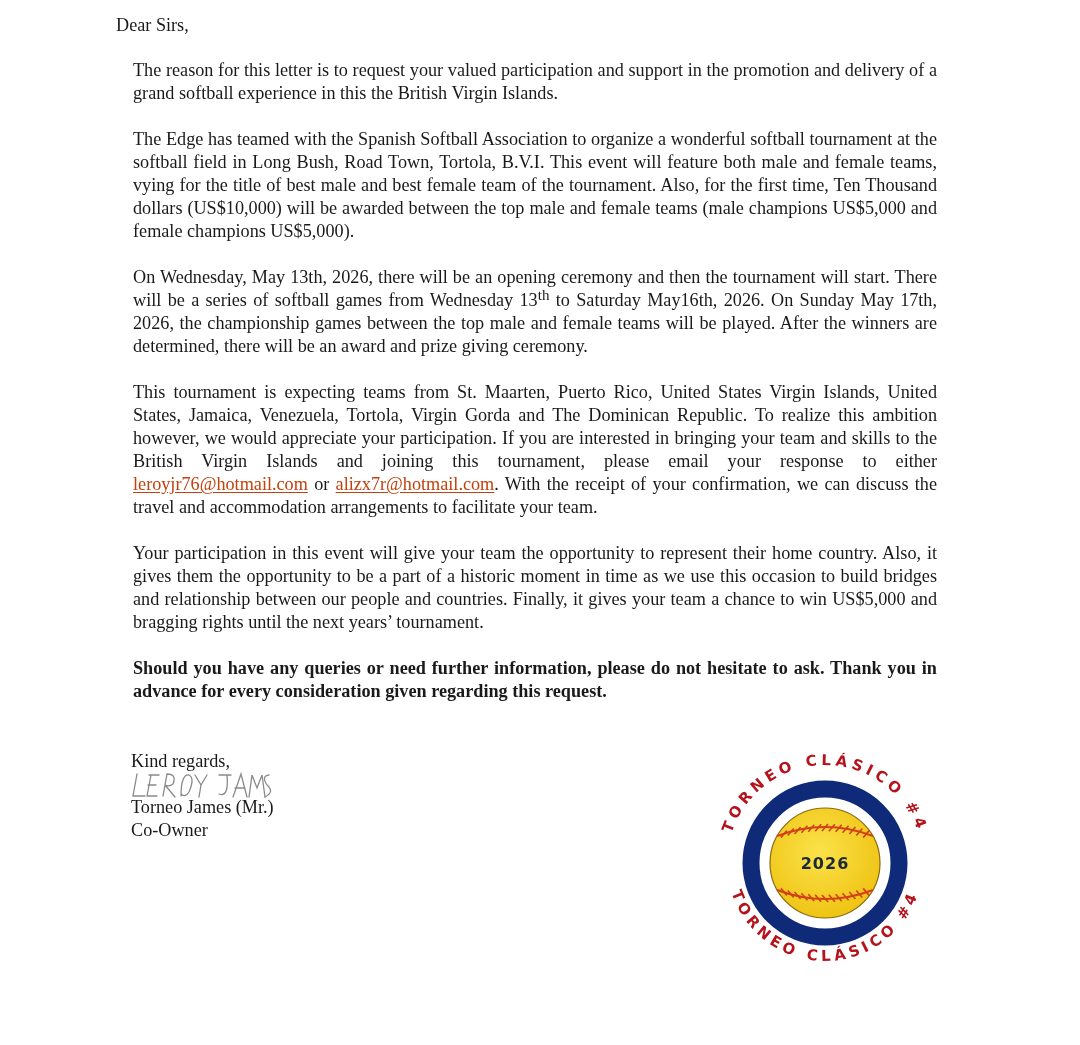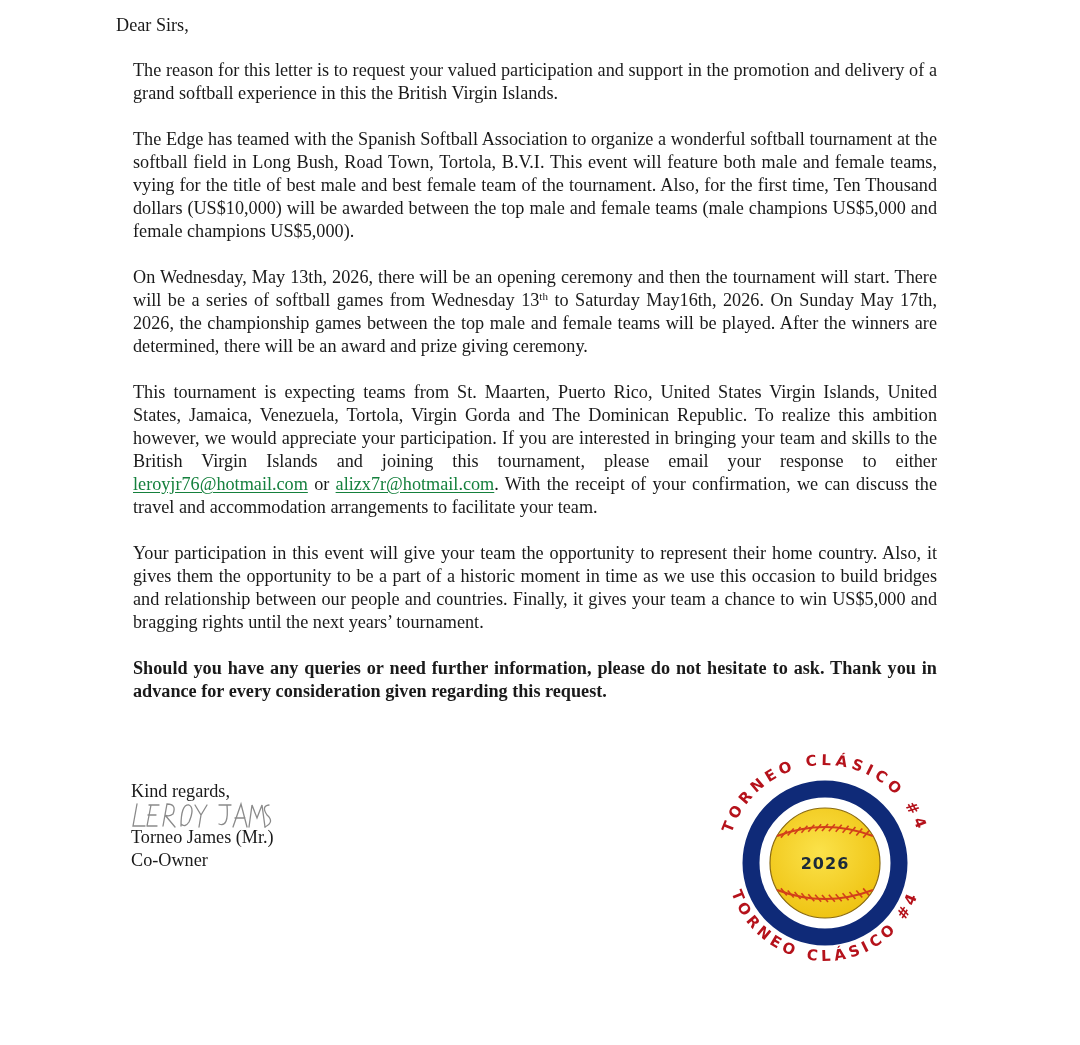--- a/index.html
+++ b/index.html
@@ -3,23 +3,23 @@
 <meta charset="utf-8">
 <style>
   html, body { margin: 0; padding: 0; background: #ffffff; }
   body { width: 1080px; height: 1045px; position: relative; overflow: hidden;
          font-family: "Liberation Serif", serif; color: #1a1a1a; }
   .page { position: absolute; left: 116px; top: 14px; width: 821px; font-size: 18.2px; line-height: 23px; }
   .salutation { margin: 0 0 22px 0; }
   .reference { margin: 0 0 22px 0; text-decoration: underline; text-underline-offset: 2px; }
   .para { margin: 0 0 23px 17px; text-align: justify; text-justify: inter-word; }
   .para.last { margin-bottom: 0; font-weight: bold; }
-  sup { font-size: 11px; line-height: 0; vertical-align: 6px; }
-  a.email { color: #15803d; text-decoration: underline; text-underline-offset: 2px; font-family: Liberation Serif, serif; }
-  .closing { position: absolute; left: 131px; top: 780px; font-size: 18.2px; line-height: 23px; }
+  sup { font-size: 15px; line-height: 0; vertical-align: 6px; }
+  a.email { color: #c2410c; text-decoration: underline; text-underline-offset: 2px; font-family: Liberation Serif, serif; }
+  .closing { position: absolute; left: 131px; top: 750px; font-size: 18.2px; line-height: 23px; }
   .signature { height: 23px; position: relative; }
   .signature svg { position: absolute; left: 0; top: -3px; }
   .logo { position: absolute; left: 705px; top: 752px; width: 240px; height: 222px; }
 </style>
 </head>
 <body>
 
 <div class="page">
   <p class="salutation">Dear Sirs,</p>
   <p class="para">The reason for this letter is to request your valued participation and support in the promotion and delivery of a grand softball experience in this the British Virgin Islands.</p>

